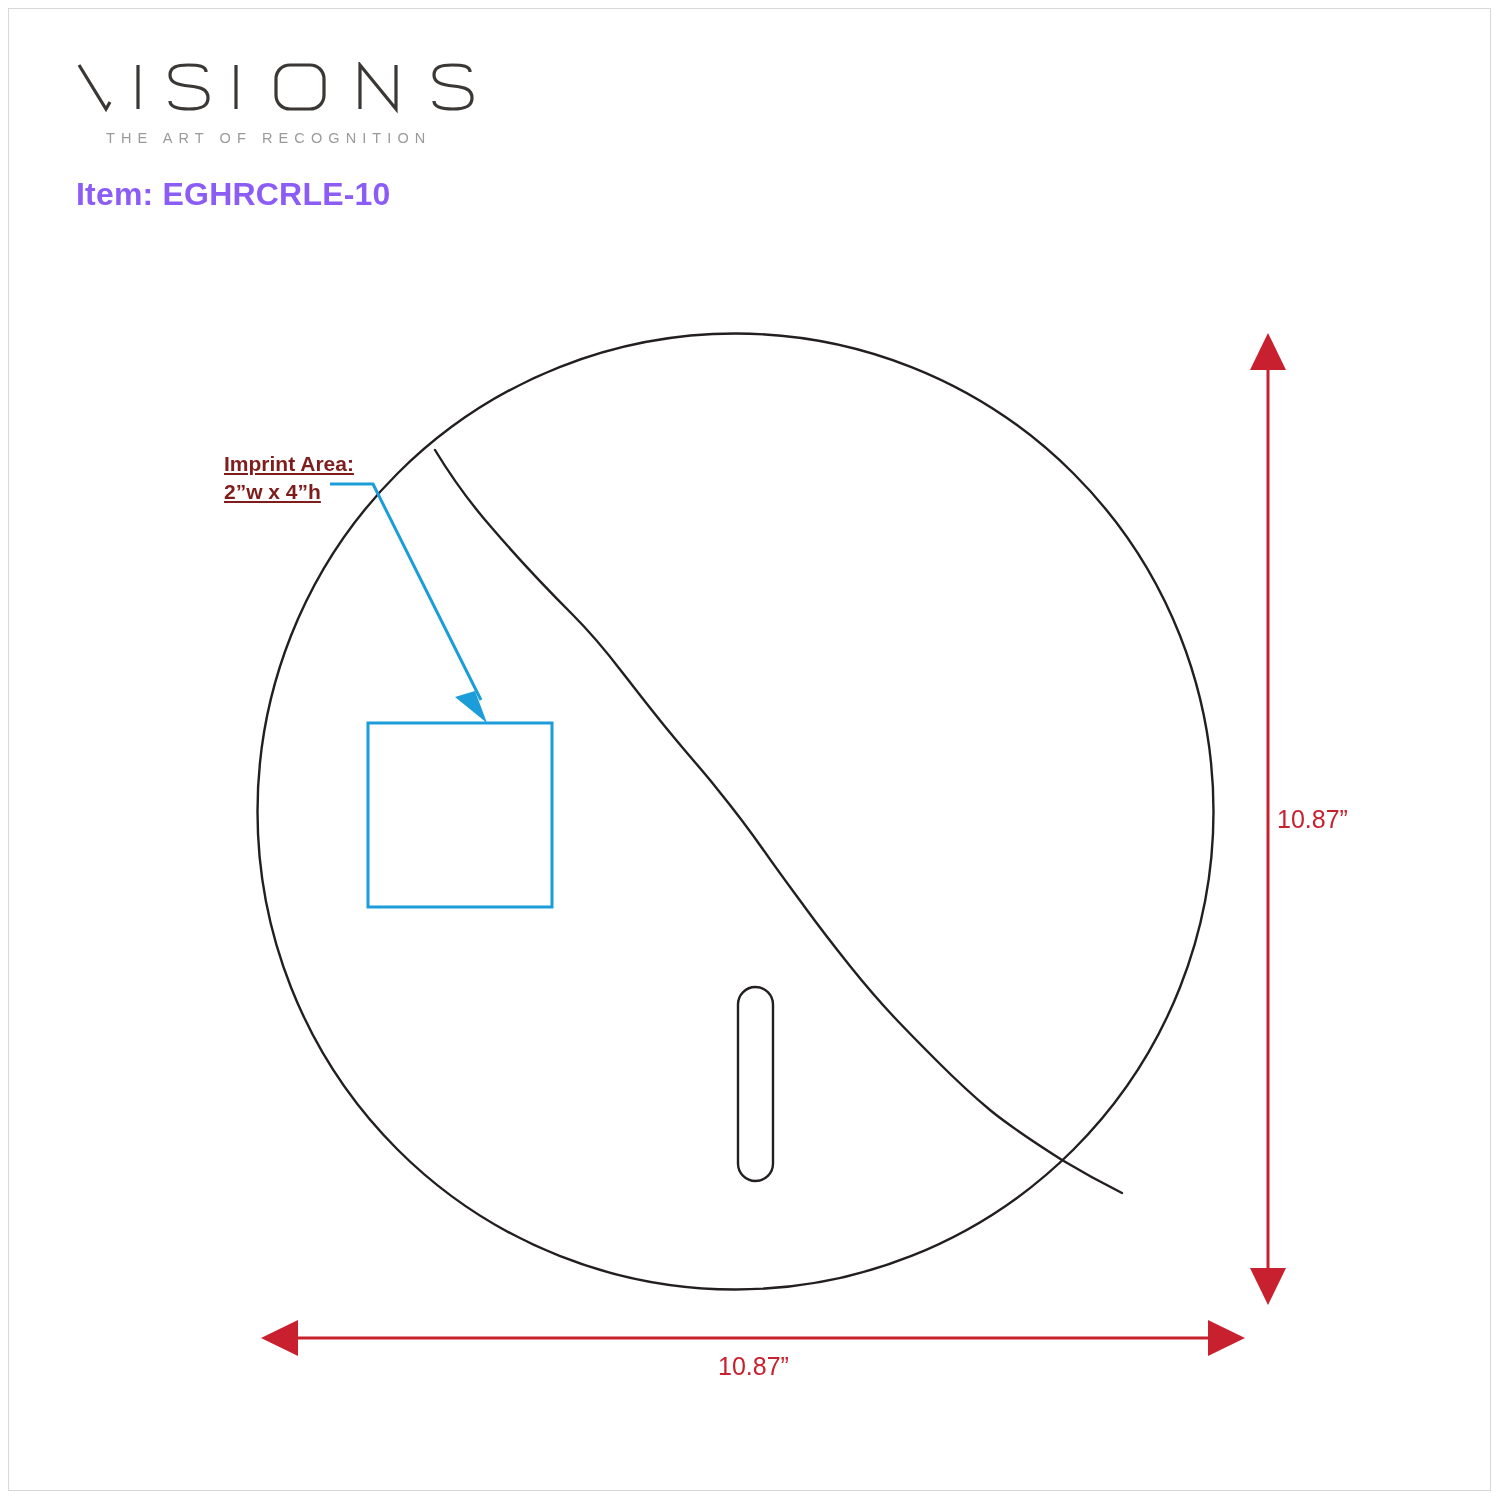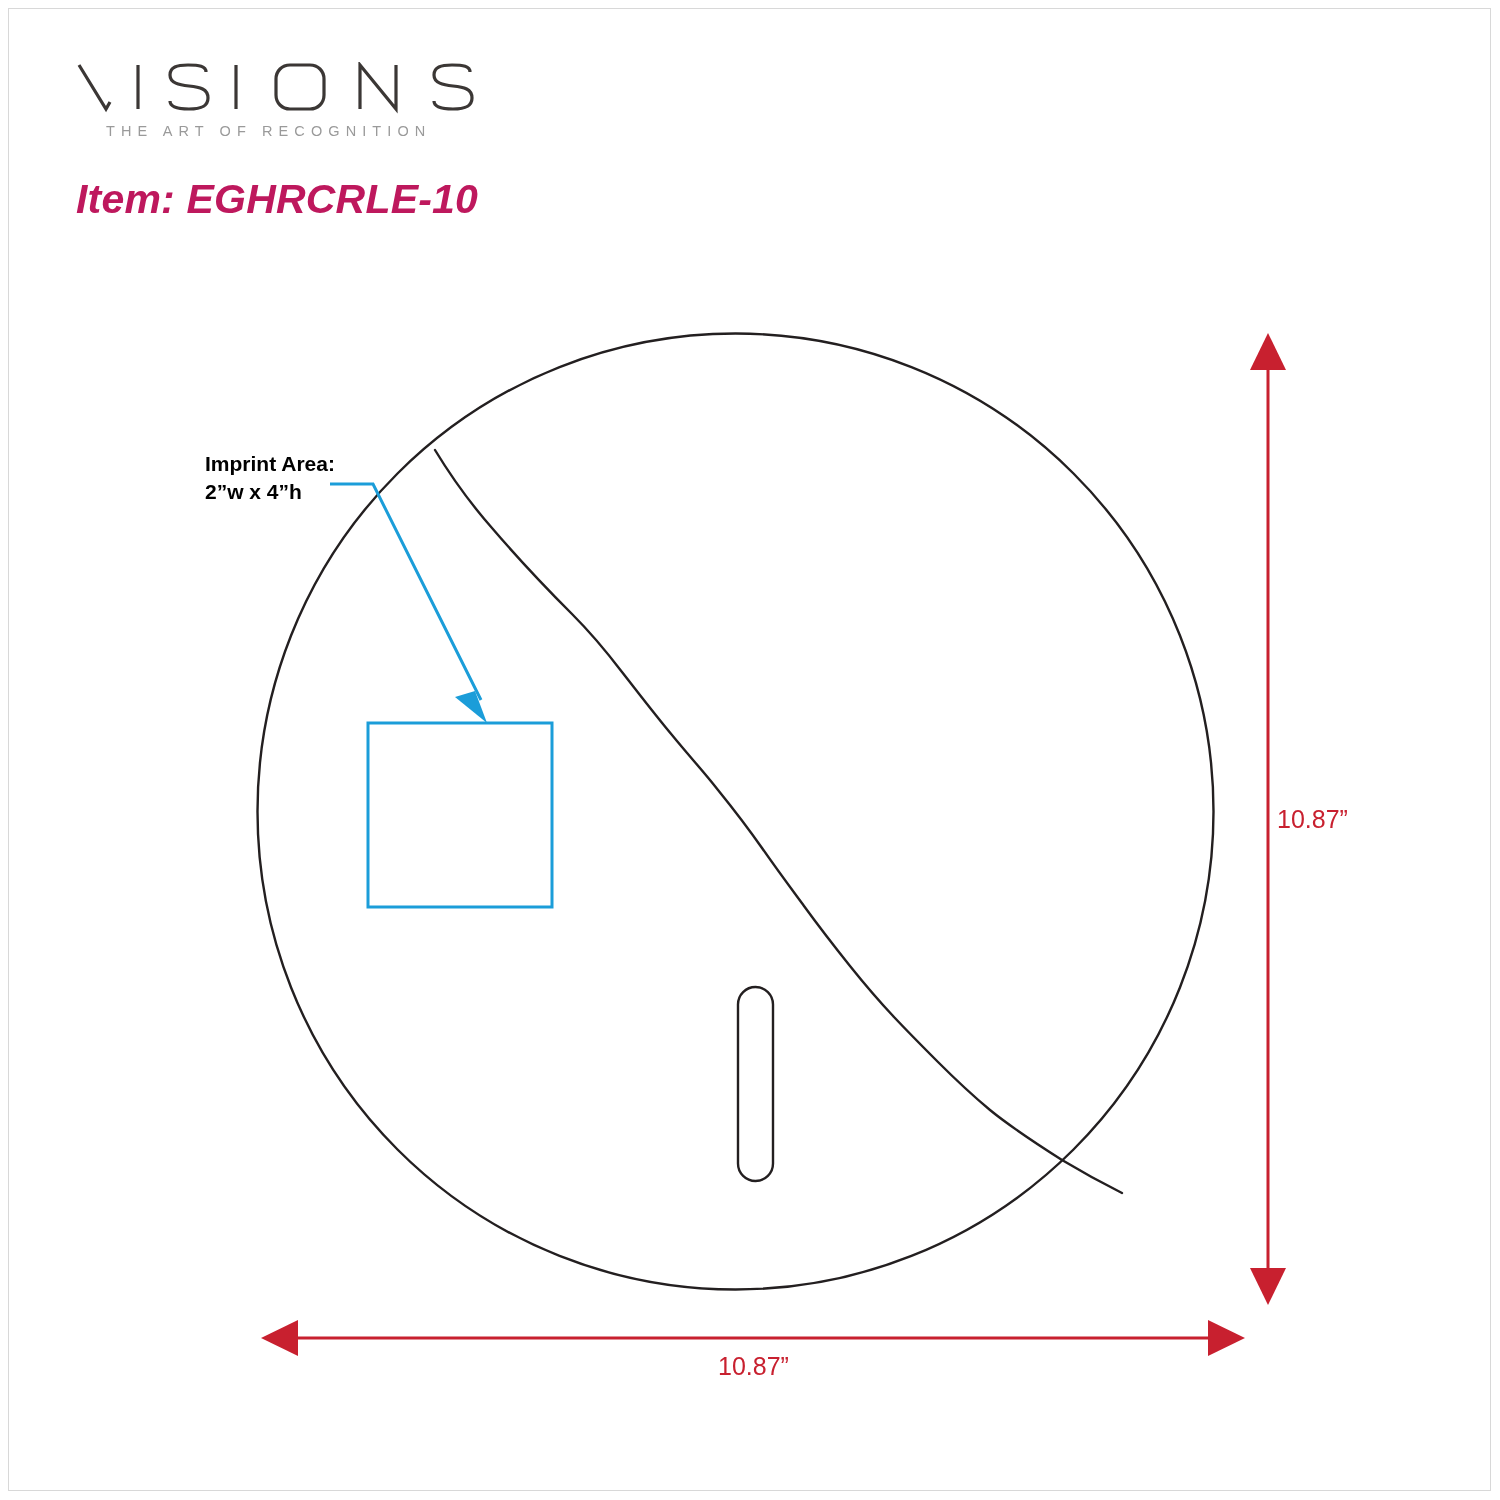--- a/index.html
+++ b/index.html
@@ -37,59 +37,59 @@
     left: 76px;
     top: 62px;
     width: 620px;
   }
   #brand-wordmark {
     display: block;
     width: 400px;
     height: 52px;
   }
   #brand-tagline {
-    margin-top: 9px;
+    margin-top: 16px;
     margin-left: 30px;
     font-size: 14.5px;
     letter-spacing: 6.1px;
     color: #9a9a9a;
     font-weight: 400;
     white-space: nowrap;
   }
   #item-line {
     position: absolute;
     left: 76px;
     top: 176px;
-    font-size: 41px;
+    font-size: 32px;
     font-weight: 700;
-    color: #be185d;
+    color: #8b5cf6;
     letter-spacing: 0.2px;
     white-space: nowrap;
-    font-style: italic;
   }
 
   
   #drawing {
     position: absolute;
     left: 0;
     top: 0;
     width: 1500px;
     height: 1500px;
   }
 
   
   .imprint-label {
     position: absolute;
-    left: 205px;
+    left: 224px;
     top: 450px;
-    color: #000000;
+    color: #7f1d1d;
     font-size: 21px;
     font-weight: 700;
     line-height: 1.34;
     white-space: nowrap;
+    text-decoration: underline;
   }
   .dim-label {
     position: absolute;
     color: #c8202f;
     font-size: 25px;
     font-weight: 400;
     white-space: nowrap;
     text-align: center;
   }
   #dim-label-height {

